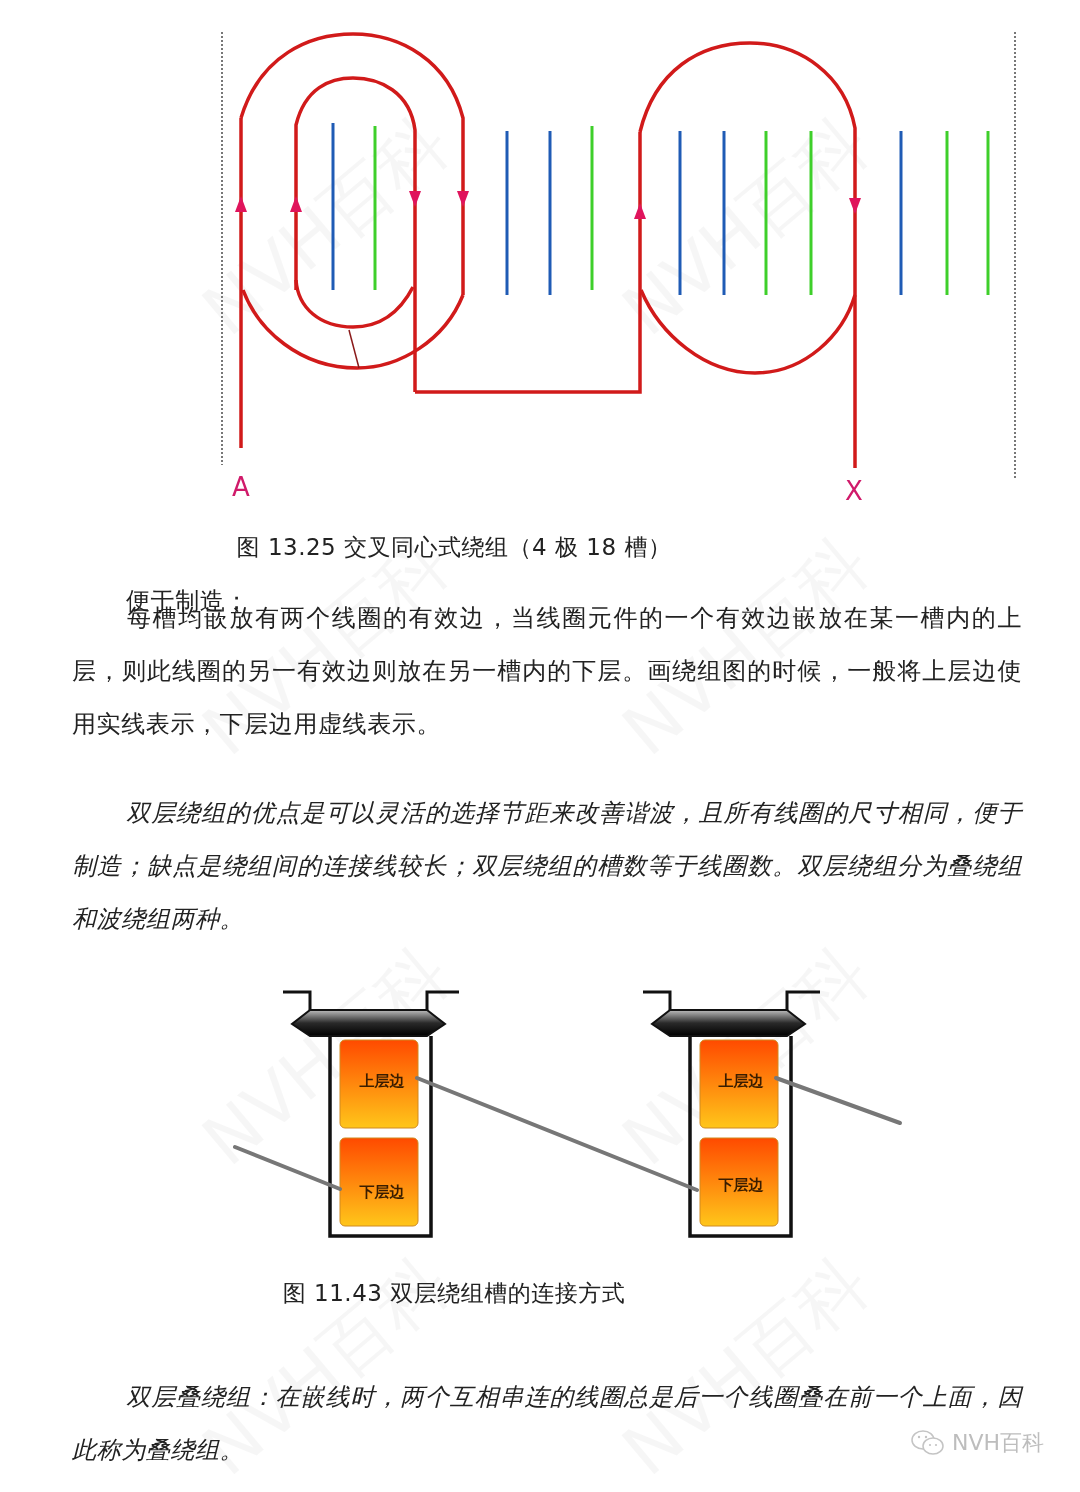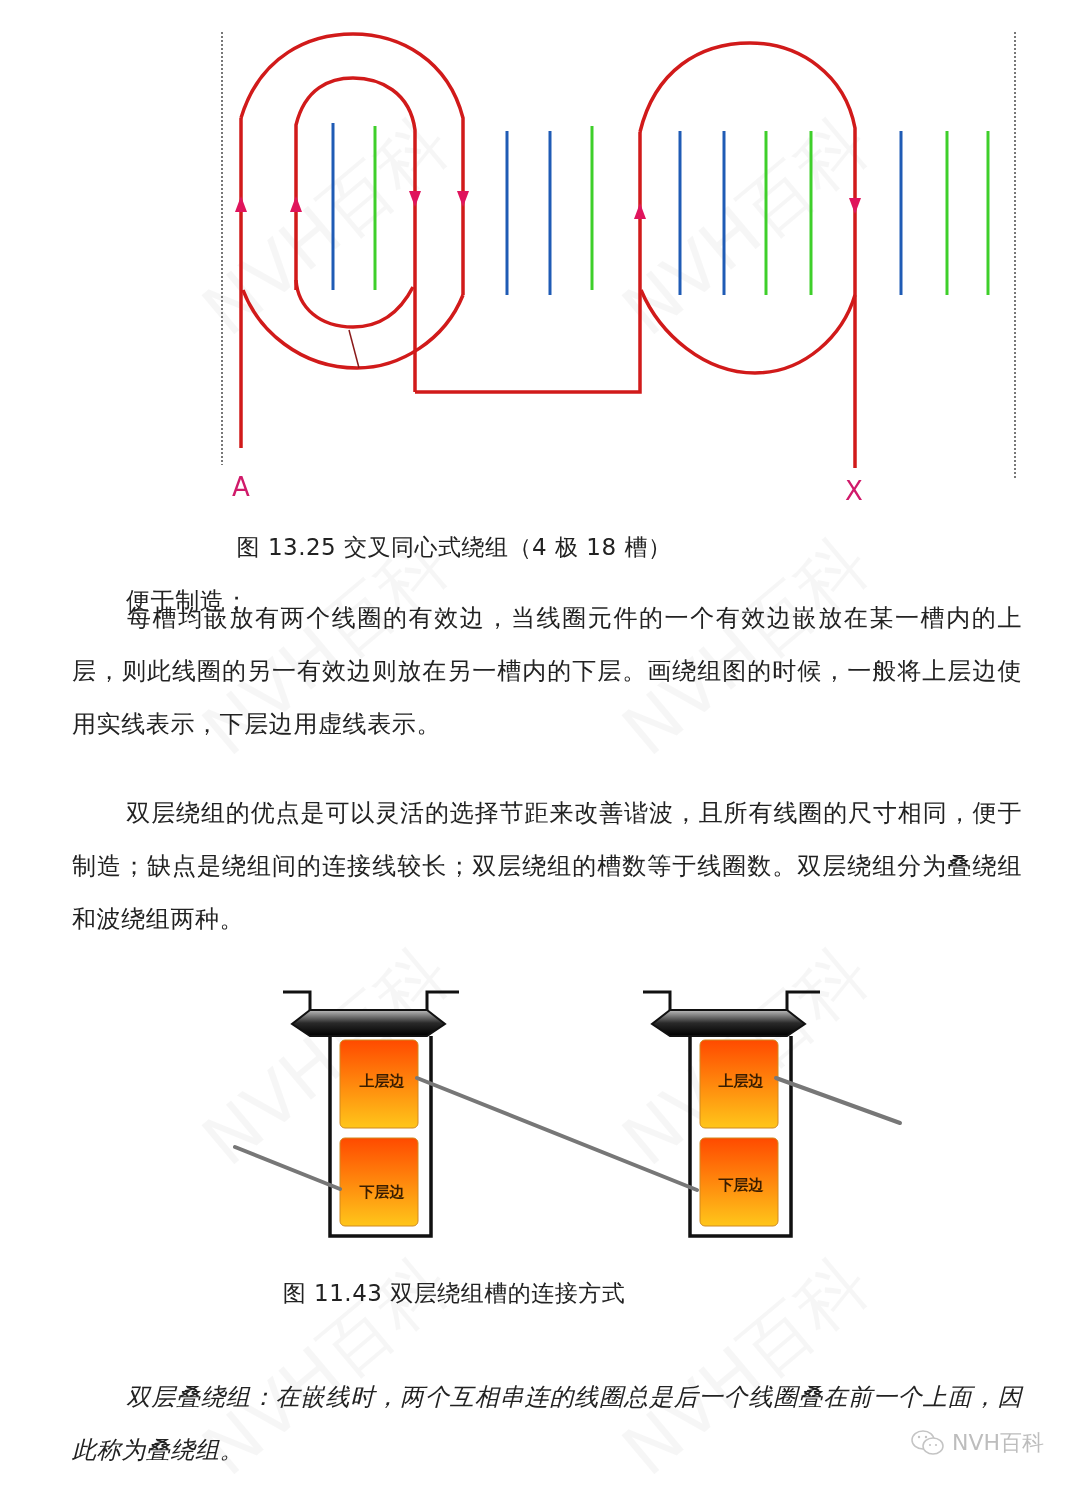--- a/index.html
+++ b/index.html
@@ -83,21 +83,21 @@
   </g>
 
   <text x="241" y="496" text-anchor="middle" class="terminal">A</text>
   <text x="854" y="500" text-anchor="middle" class="terminal">X</text>
 </svg>
 
 <div class="caption" style="top:532px;">图 13.25  交叉同心式绕组（4 极 18 槽）</div>
 
 <div class="para" style="top:575px;"><span class="indent"></span><span>便于制造；</span></div>
 <div class="para" style="top:592px;"><span class="indent"></span><span>每槽均嵌放有两个线圈的有效边，当线圈元件的一个有效边嵌放在某一槽内的上层，则此线圈的另一有效边则放在另一槽内的下层。画绕组图的时候，一般将上层边使用实线表示，下层边用虚线表示。</span></div>
-<div class="para" style="top:787px;"><span class="indent"></span><span>双层绕组的优点是可以灵活的选择节距来改善谐波，且所有线圈的尺寸相同，便于制造；缺点是绕组间的连接线较长；双层绕组的槽数等于线圈数。双层绕组分为叠绕组和波绕组两种。</span></div>
+<div class="para" style="top:787px;font-style:italic;"><span class="indent"></span><span>双层绕组的优点是可以灵活的选择节距来改善谐波，且所有线圈的尺寸相同，便于制造；缺点是绕组间的连接线较长；双层绕组的槽数等于线圈数。双层绕组分为叠绕组和波绕组两种。</span></div>
 
 <svg class="fig" style="top:975px;" width="1080" height="270" viewBox="0 975 1080 270">
   <defs>
     <linearGradient id="conductorGrad" x1="0" y1="0" x2="0" y2="1">
       <stop offset="0" stop-color="#ff4a00"></stop>
       <stop offset="1" stop-color="#ffc61a"></stop>
     </linearGradient>
     <linearGradient id="wedgeGrad" x1="0" y1="0" x2="0" y2="1">
       <stop offset="0" stop-color="#bdbdbd"></stop>
       <stop offset="0.5" stop-color="#2a2a2a"></stop>

